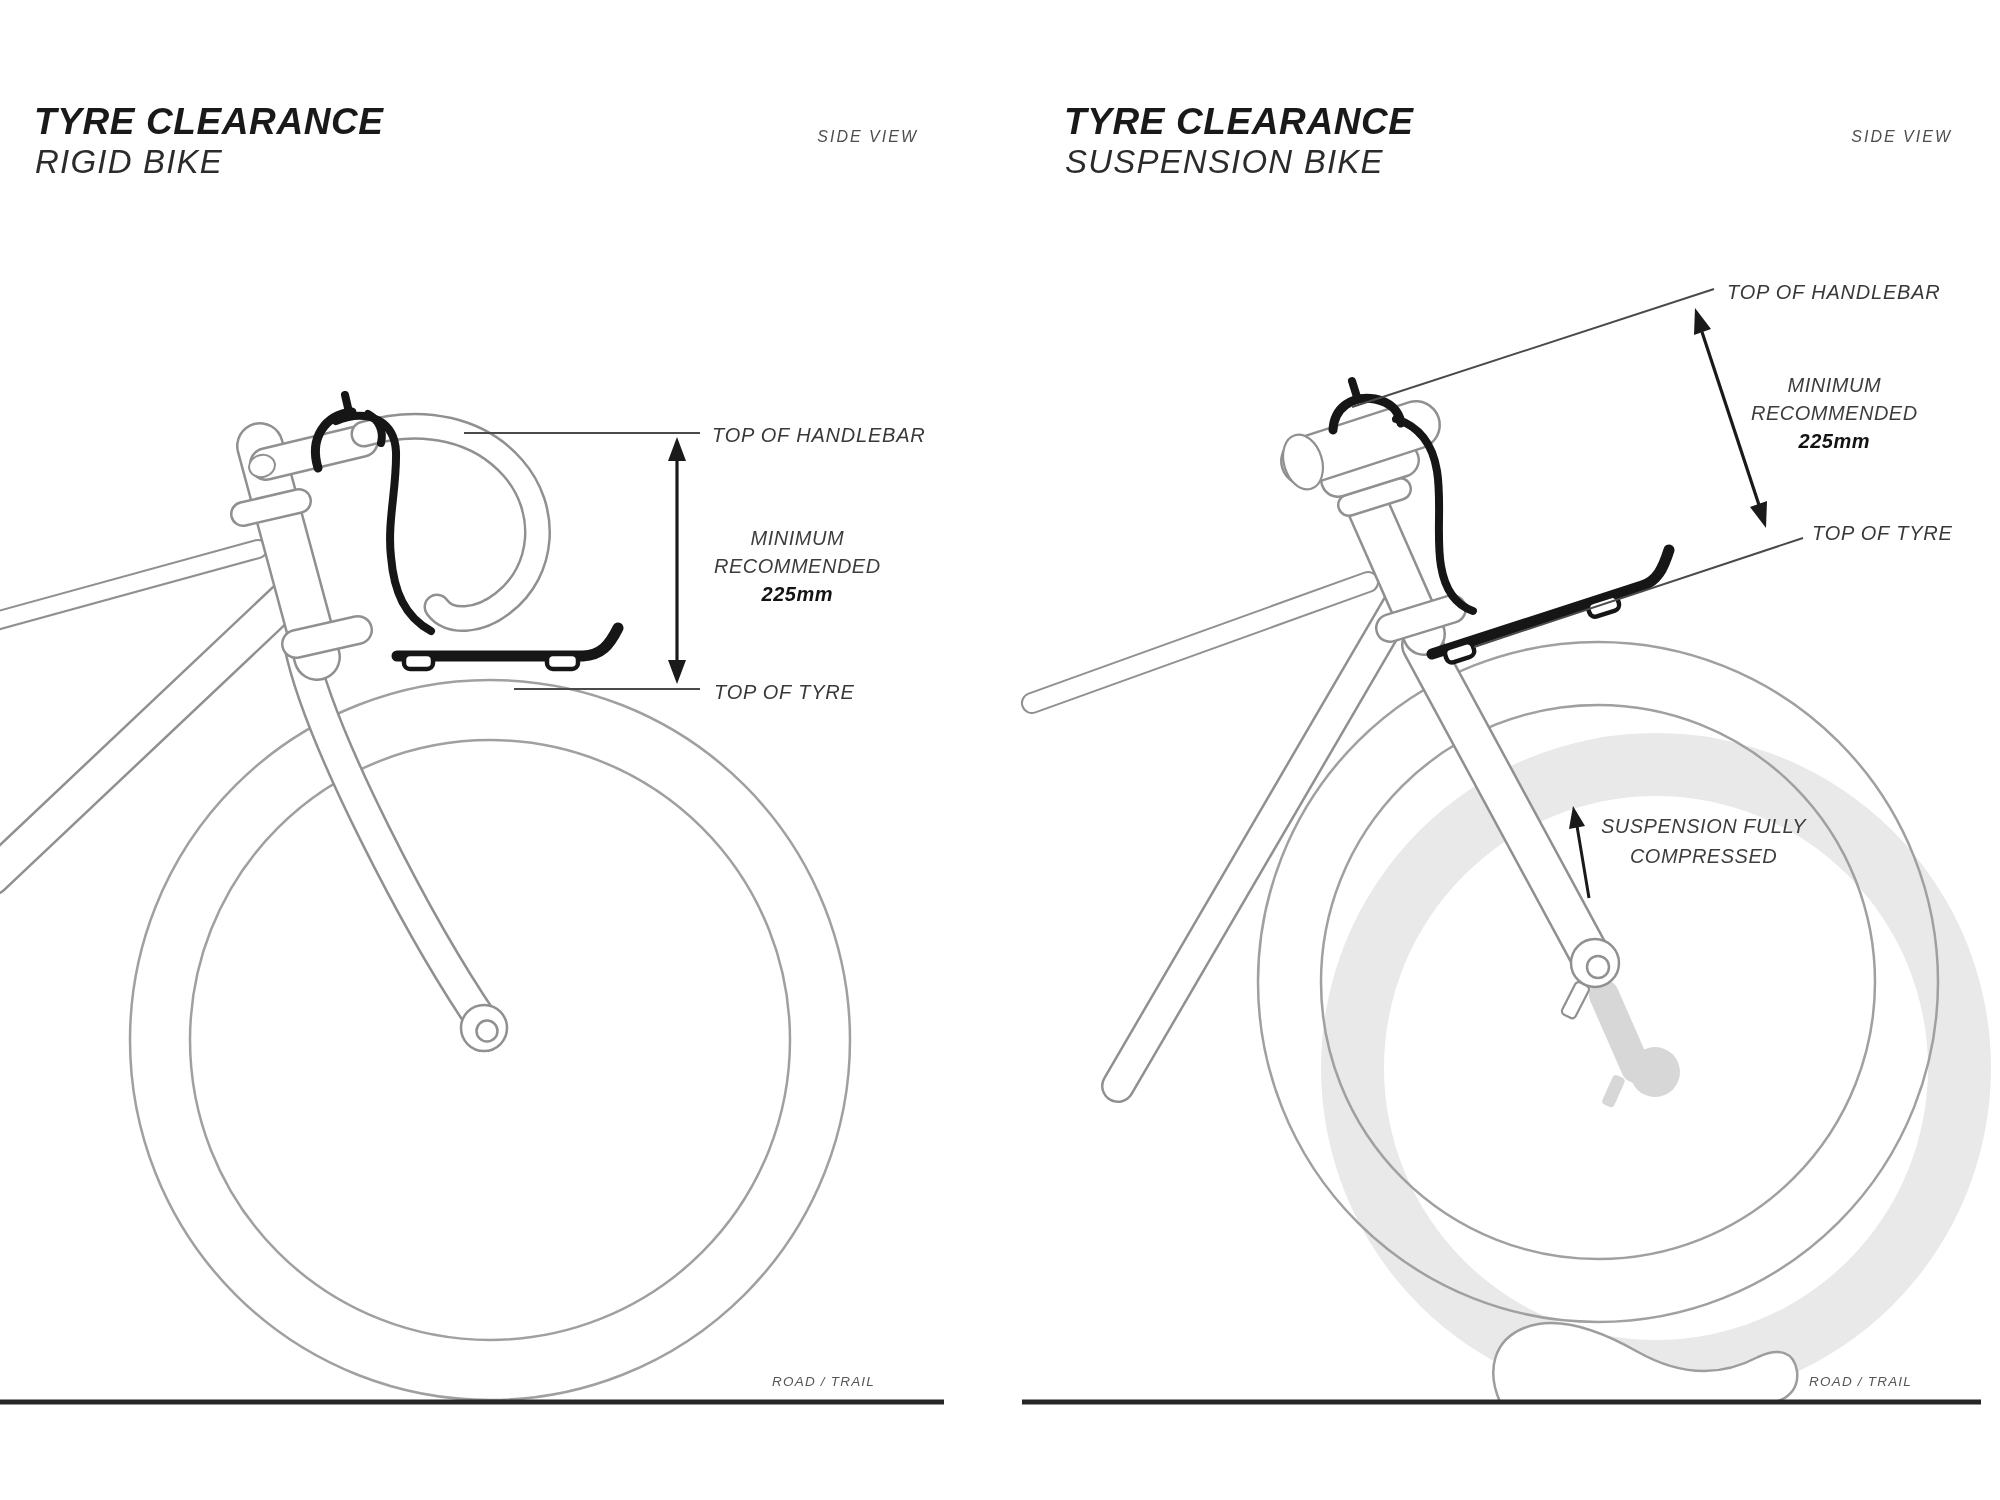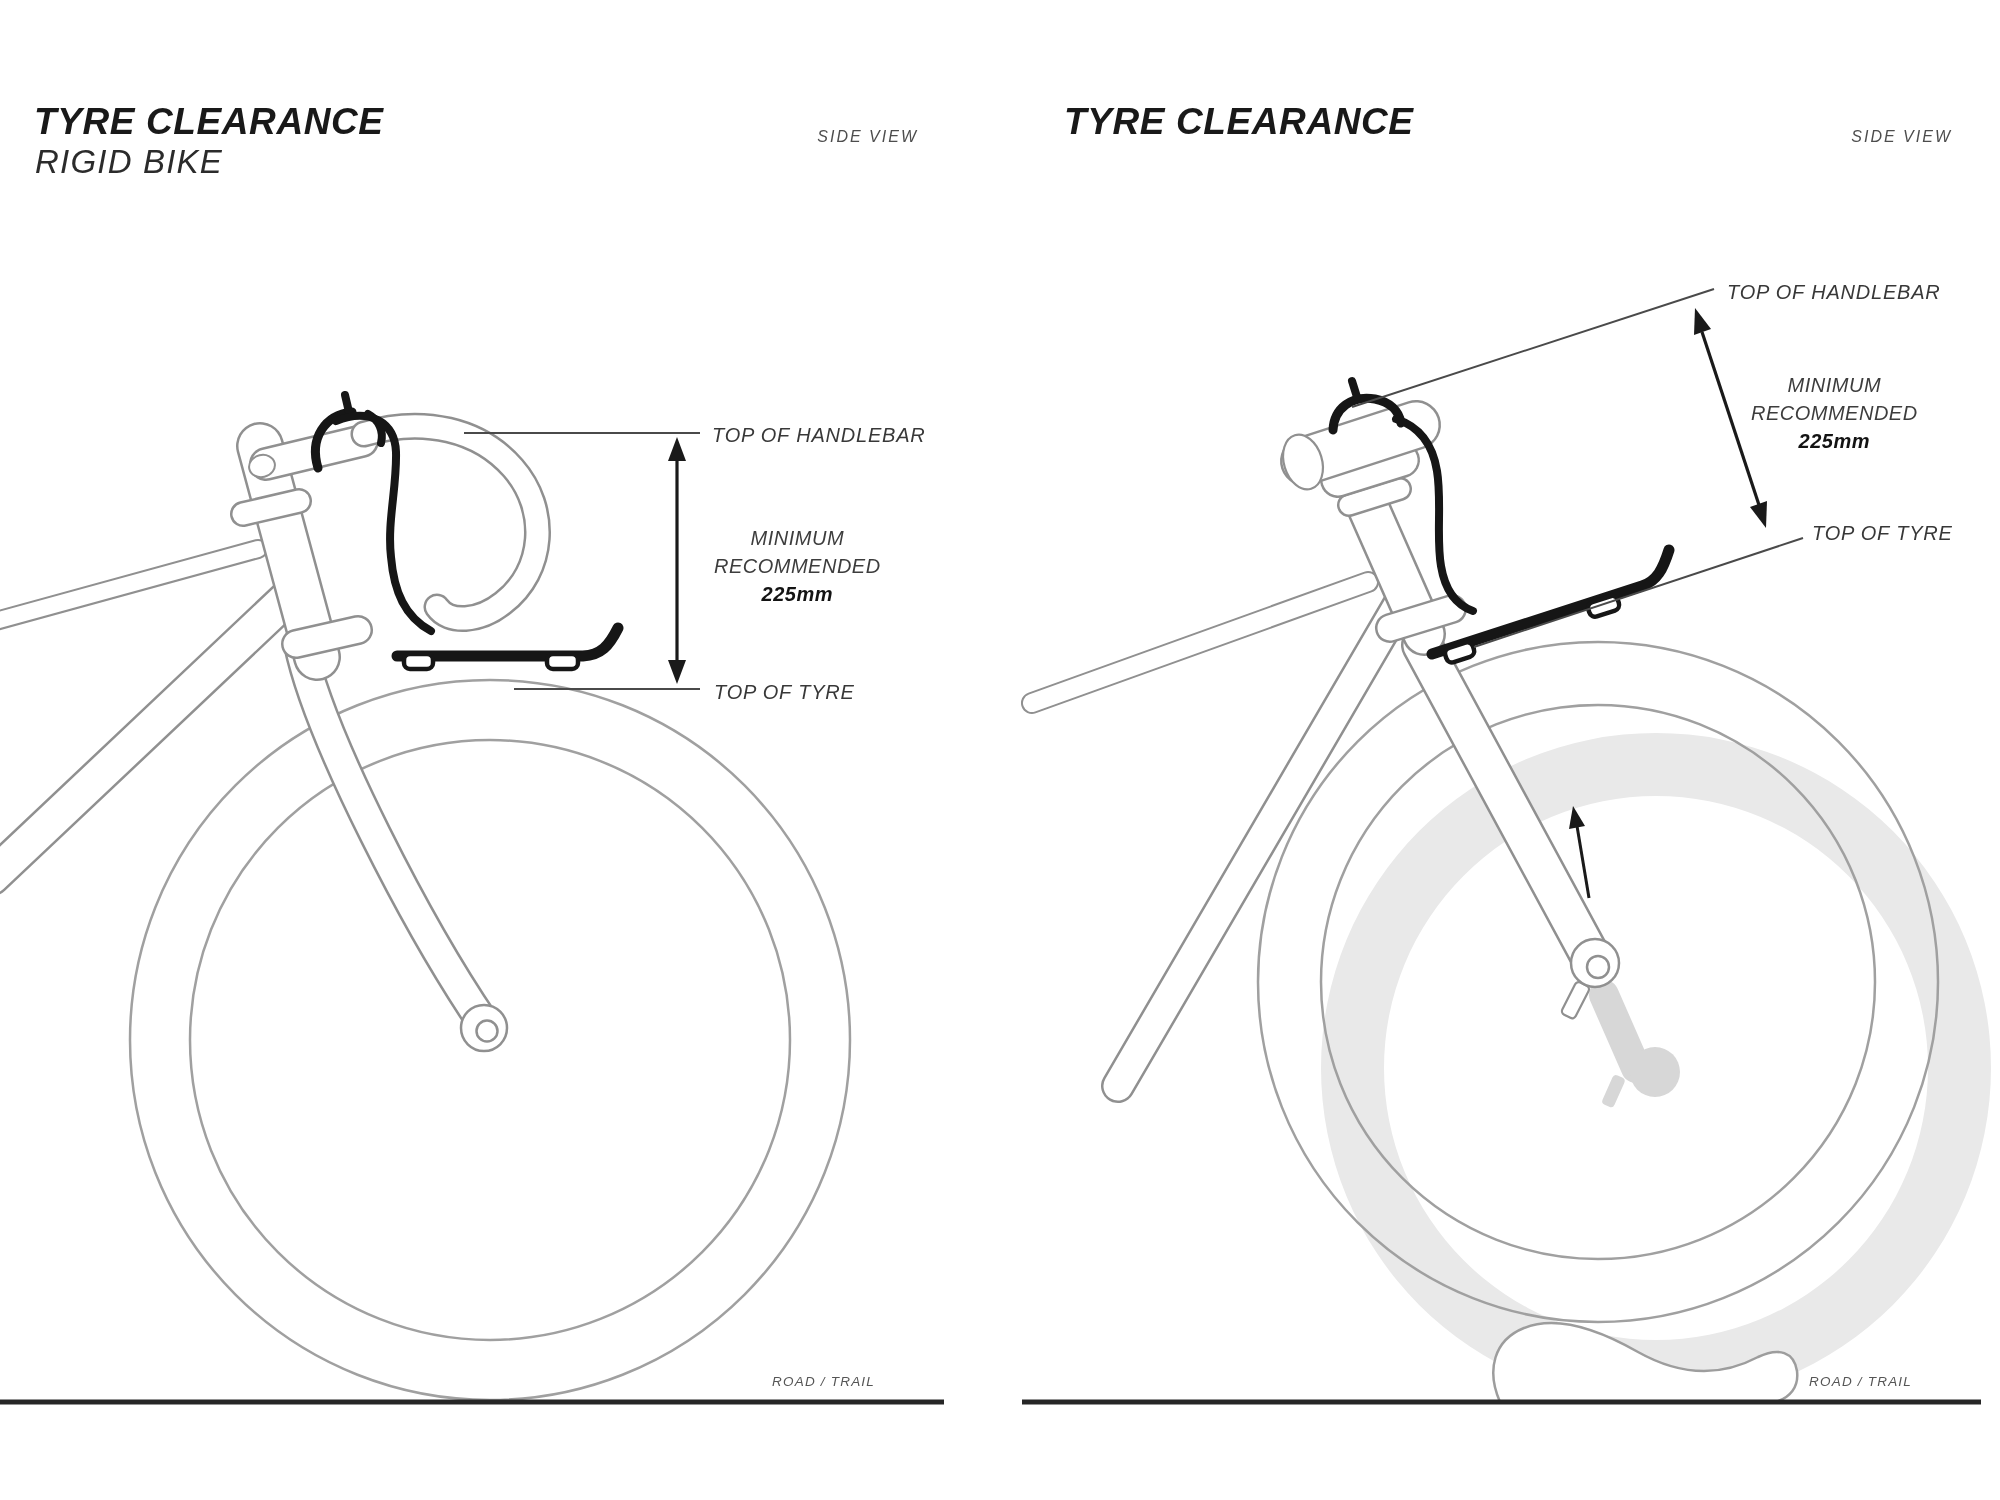--- a/index.html
+++ b/index.html
@@ -157,24 +157,29 @@
   <div class="txt ann-small" style="left:712px;top:424px">TOP OF HANDLEBAR</div>
   <div class="txt ann-block" style="left:714px;top:524px">
     <div>MINIMUM</div>
     <div>RECOMMENDED</div>
     <div class="val">225mm</div>
   </div>
   <div class="txt ann-small" style="left:714px;top:681px">TOP OF TYRE</div>
   <div class="txt road" style="left:655px;top:1374px">ROAD / TRAIL</div>
 
   <div class="txt title-main" style="left:1064px;top:101px">TYRE CLEARANCE</div>
+  <div class="txt title-sub" style="left:1065px;top:143px">SUSPENSION BIKE</div>
   <div class="txt side-view" style="left:1752px;top:128px">SIDE VIEW</div>
 
   <div class="txt ann-small" style="left:1727px;top:281px">TOP OF HANDLEBAR</div>
   <div class="txt ann-block" style="left:1751px;top:371px">
     <div>MINIMUM</div>
     <div>RECOMMENDED</div>
     <div class="val">225mm</div>
   </div>
   <div class="txt ann-small" style="left:1812px;top:522px">TOP OF TYRE</div>
+  <div class="txt ann-block" style="left:1601px;top:811px;line-height:30px">
+    <div>SUSPENSION FULLY</div>
+    <div>COMPRESSED</div>
+  </div>
   <div class="txt road" style="left:1692px;top:1374px">ROAD / TRAIL</div>
 
 </div>
 
 </body></html>

